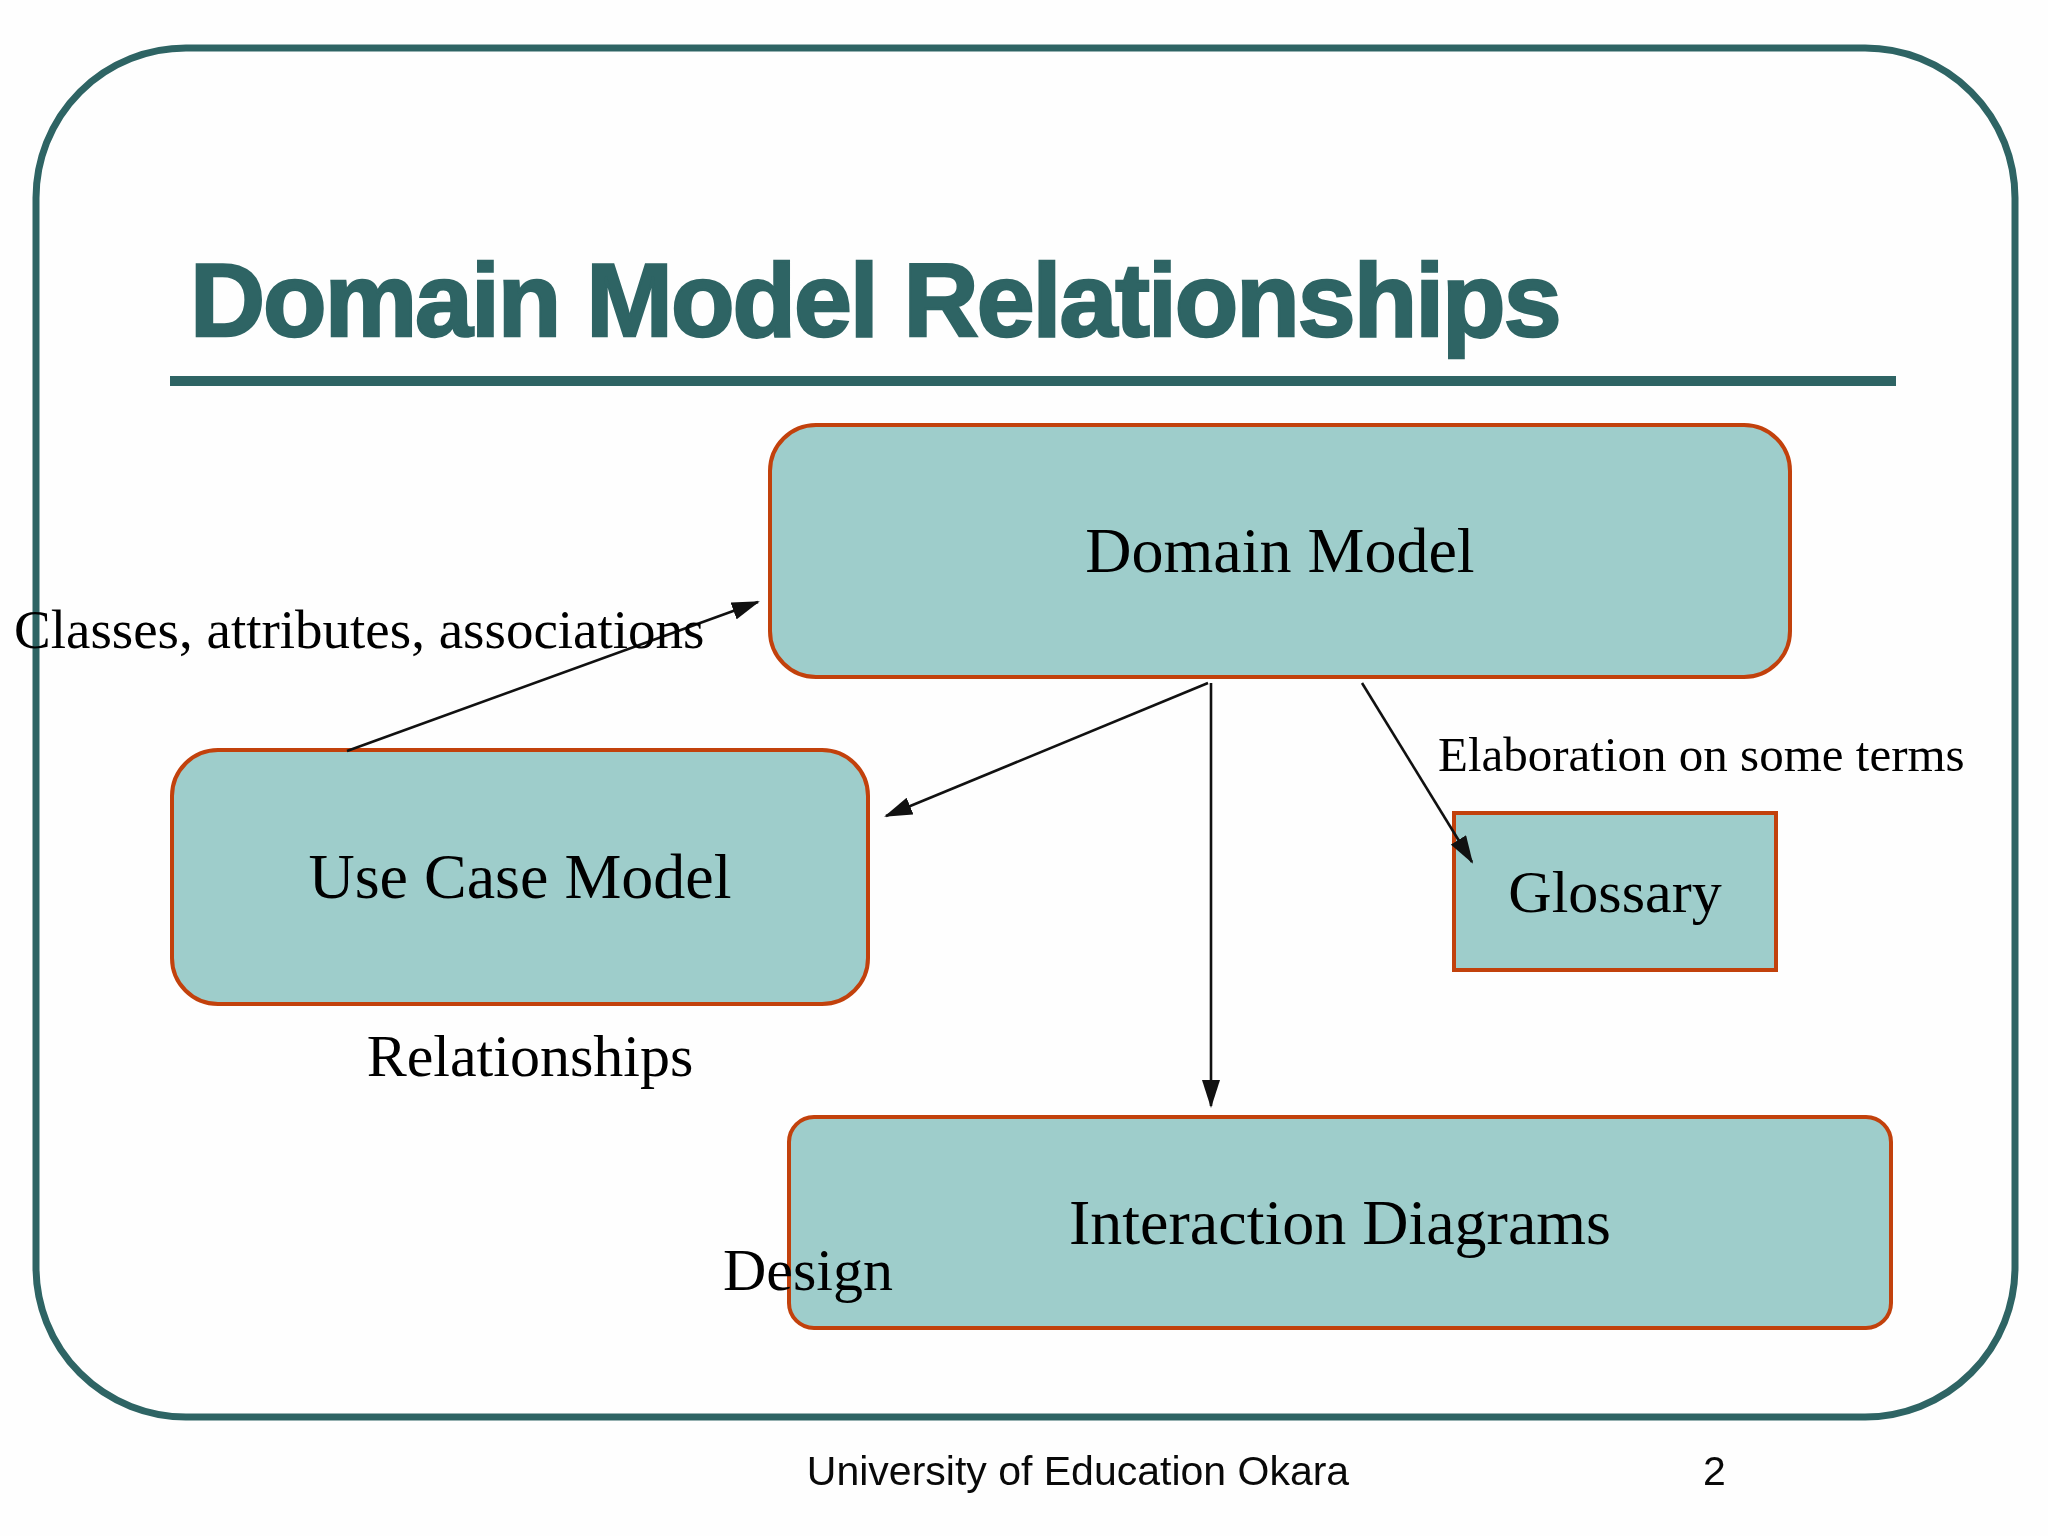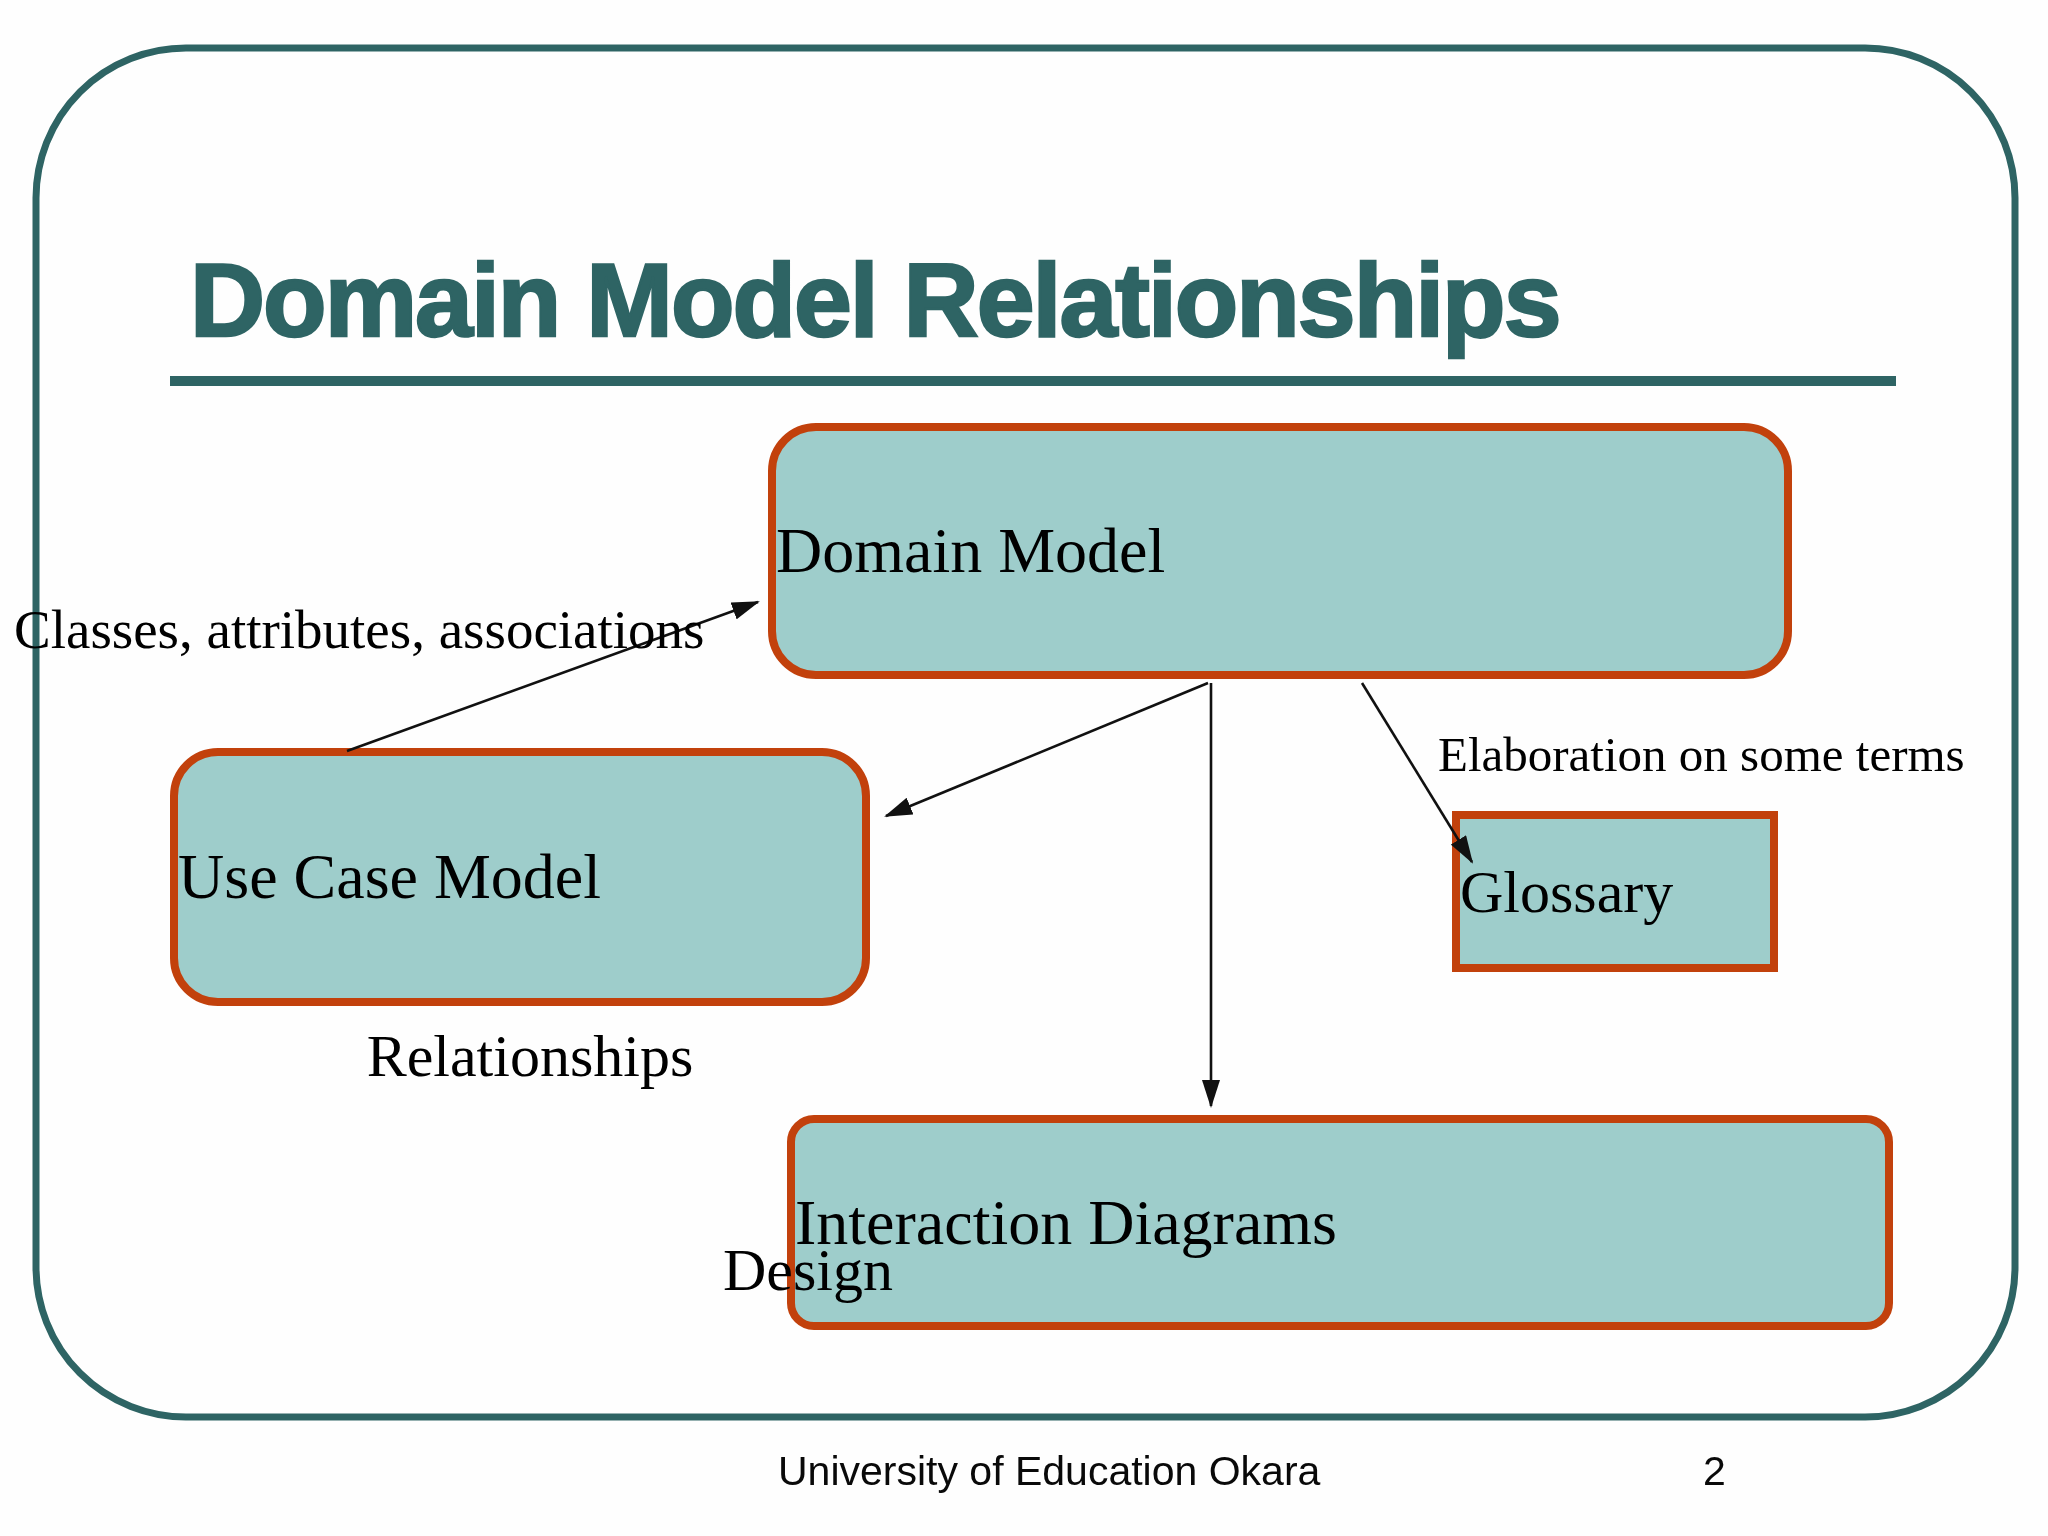--- a/index.html
+++ b/index.html
@@ -23,22 +23,22 @@
     white-space:nowrap;
     z-index:3;
   }
   .title-underline{
     position:absolute;left:170px;top:376px;width:1726px;height:10px;
     background:#2e6464;z-index:3;
   }
   .dbox{
     position:absolute;
     background:#9ecdcb;
-    border:8px solid #c2410c;
-    display:flex;align-items:center;justify-content:flex-start;
+    border:4px solid #c2410c;
+    display:flex;align-items:center;justify-content:center;
     z-index:1;
     box-sizing:border-box;
   }
   .dbox .box-label{
     font-size:64px;line-height:1;white-space:nowrap;
   }
   .box-domain-model{left:768px;top:423px;width:1024px;height:256px;border-radius:48px;}
   .box-use-case{left:170px;top:748px;width:700px;height:258px;border-radius:48px;}
   .box-glossary{left:1452px;top:811px;width:326px;height:161px;border-radius:0;}
   .box-glossary .box-label{font-size:60px;}
@@ -49,21 +49,21 @@
   .lbl-requirements{left:265px;top:1022px;width:530px;text-align:center;font-size:60px;}
   .lbl-design{left:363px;top:1236px;width:530px;text-align:right;font-size:60px;}
   .lbl-domain-objects{left:940px;top:766px;width:300px;text-align:center;font-size:55px;line-height:1.12;}
   .lbl-elaboration{left:1438px;top:727px;font-size:49px;white-space:nowrap;}
   .arrows-svg{position:absolute;left:0;top:0;width:2048px;height:1536px;z-index:2;pointer-events:none;}
   .footer{
     position:absolute;left:0;top:1448px;width:2048px;height:60px;
     font-family:"Liberation Sans", sans-serif;
     font-size:41px;color:#090909;z-index:3;
   }
-  .footer-center{position:absolute;left:778px;width:600px;}
+  .footer-center{position:absolute;left:778px;width:600px;text-align:center;}
   .footer-page{position:absolute;left:1703px;}
 </style>
 </head>
 <body>
 
 <div class="stage">
 
   <svg class="frame-svg" viewBox="0 0 2048 1536">
     <rect x="36" y="48" width="1979" height="1369" rx="150" ry="150" fill="none" stroke="#2e6464" stroke-width="7"></rect>
   </svg>

